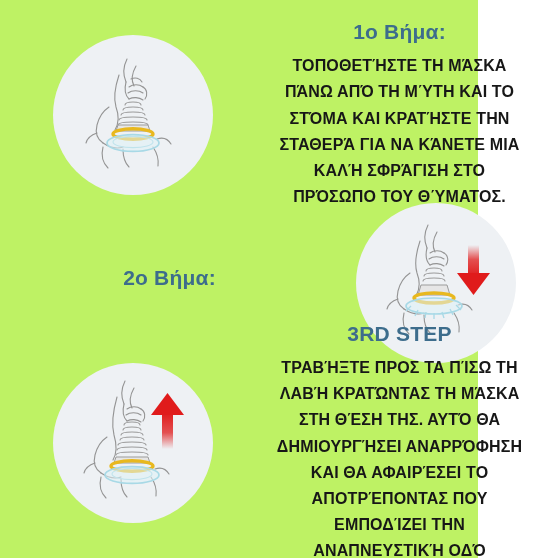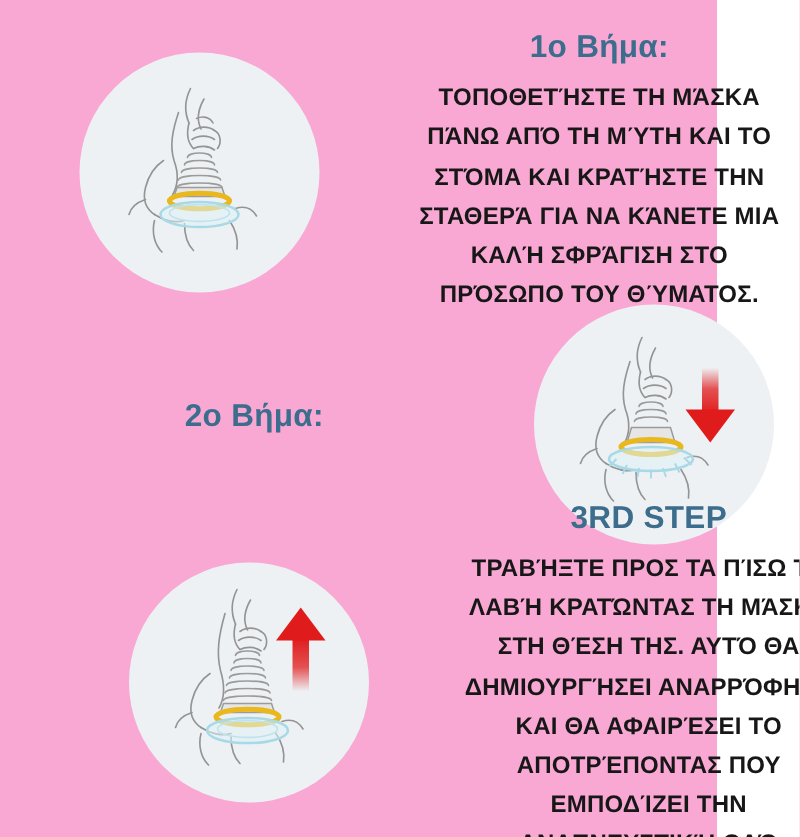--- a/index.html
+++ b/index.html
@@ -5,33 +5,33 @@
   * { margin:0; padding:0; box-sizing:border-box; }
   html, body {
     width:533px; height:558px;
     background:#ffffff;
     font-family:"Liberation Sans", sans-serif;
     overflow:hidden;
   }
   .page {
     position:relative;
     width:478px; height:558px;
-    background:#f9a8d4;
+    background:#bef264;
   }
 
   .row {
     position:absolute;
     left:0; width:533px;
     height:186px;
     display:flex;
     align-items:center;
   }
   #row-1 { top:22px; }
   #row-2 { top:190px; }
-  #row-3 { top:362px;padding-left:33px; }
+  #row-3 { top:350px; }
 
   .row.reverse { flex-direction:row-reverse;margin-left:36px; }
 
   .illus-cell {
     width:266px;
     height:186px;
     display:flex;
     align-items:center;
     justify-content:center;
     flex:0 0 266px;

